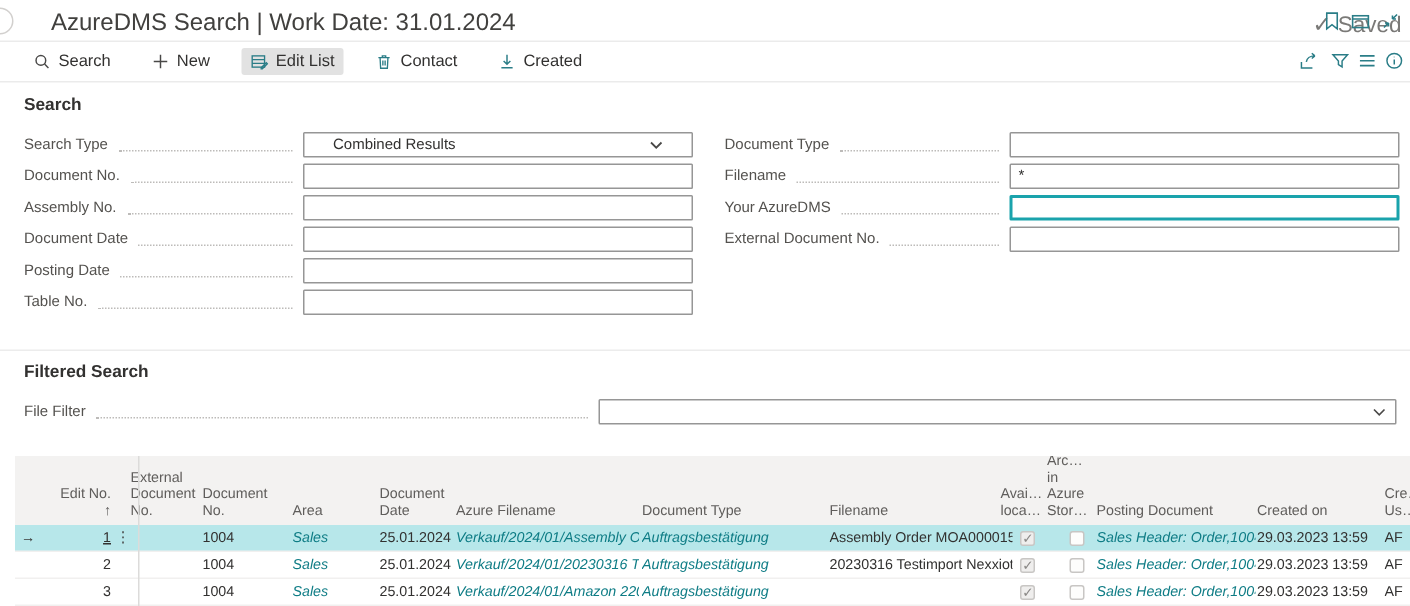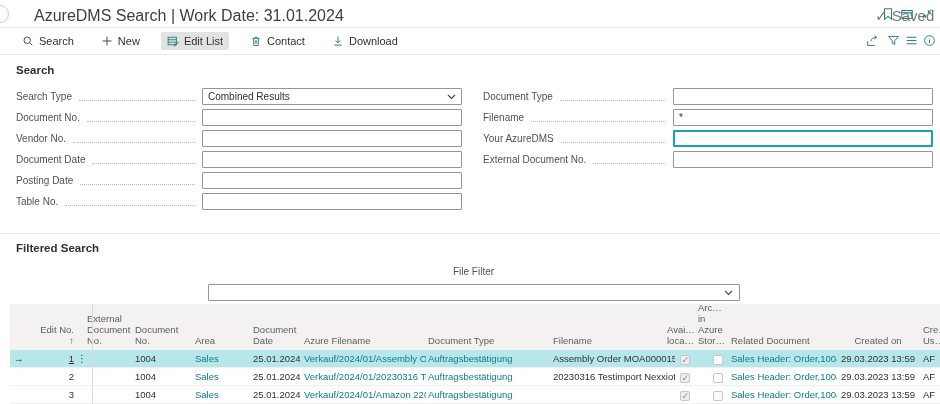--- a/index.html
+++ b/index.html
@@ -29,53 +29,53 @@
   .sectitle{position:absolute;left:16px;font-size:11.5px;font-weight:600;color:#323130;}
   .frow{position:absolute;display:flex;align-items:center;height:17px;}
   .frow.lcol{left:16px;width:446px;}
   .frow.rcol{left:483px;width:450px;}
   .flabel{flex:none;font-size:10px;color:#54524f;white-space:nowrap;}
   .leader{flex:1;height:1px;border-bottom:1px dotted #bdbbb9;margin:6px 7px 0 7px;}
   .txt{flex:none;width:260px;height:17px;box-sizing:border-box;border:1px solid #969696;background:#fff;
        font-family:inherit;font-size:10px;color:#323130;padding:0 5px;border-radius:1px;outline:none;}
   .txt.focused{border:2px solid #1aa3ac;}
   .selectbox{flex:none;width:260px;height:17px;box-sizing:border-box;border:1px solid #969696;background:#fff;
-       display:flex;align-items:center;justify-content:space-between;padding:0 5px;border-radius:1px;}
+       display:flex;align-items:center;justify-content:space-between;padding:0 19px;border-radius:1px;}
   .selectbox span{font-size:10px;color:#323130;}
   .selectbox svg,.combo svg{width:9px;height:6px;flex:none;color:#494847;}
   .divider{position:absolute;left:0;right:0;top:233px;height:1px;background:#ececec;}
   .combo{flex:none;width:532px;height:17px;box-sizing:border-box;border:1px solid #969696;background:#fff;
          display:flex;align-items:center;justify-content:flex-end;padding:0 6px;border-radius:1px;color:#605e5c;}
 
   
   .table{position:absolute;left:10px;top:304px;width:930px;height:100px;overflow:hidden;}
   .thead{position:absolute;top:0;left:0;width:930px;height:46px;background:#f3f2f1;}
   .hc{position:absolute;bottom:4px;font-size:9.5px;line-height:11px;color:#5f5d5b;}
   .vline{position:absolute;left:82px;top:0;height:100px;width:1px;background:#dcdbda;z-index:5;}
   .trow{position:absolute;left:0;width:930px;height:18px;box-sizing:border-box;border-bottom:1px solid #f1f0ef;background:#fff;}
   .trow.selected{background:#b7e7ea;}
   .cell{position:absolute;top:0;height:18px;line-height:17px;font-size:9.5px;color:#323130;white-space:nowrap;overflow:hidden;}
-  .link{color:#0e7c85;}
+  .link{color:#0e7c85;font-style:italic;}
   .c-sel{left:2px;width:20px;color:#3b3a39;}
   .c-entry{left:24px;width:40px;text-align:right;}
   .trow.selected .c-entry{text-decoration:underline;}
   .c-dots{left:64px;width:16px;text-align:center;color:#494847;font-size:10px;}
   .trow.selected .c-sel::before{content:"\2192";padding-left:2px;}
   .trow.selected .c-dots::before{content:"\22EE";}
   .c-extdoc{left:77px;width:50px;}
   .c-docno{left:125px;width:44px;}
   .c-area{left:185px;width:46px;}
   .c-date{left:243px;width:48px;}
   .c-azure{left:294px;width:122px;}
   .c-doctype{left:418px;width:118px;}
   .c-filename{left:543px;width:122px;}
   .c-avail{left:657px;width:34px;}
   .c-arc{left:688px;width:36px;}
   .c-related{left:721px;width:106px;}
-  .c-createdon{left:828px;width:80px;text-align:center;}
+  .c-createdon{left:828px;width:80px;text-align:left;}
   .c-createdby{left:913px;width:30px;}
   .cb{display:inline-block;width:10px;height:10px;box-sizing:border-box;border:1px solid #c8c6c4;border-radius:2px;
       background:#fdfdfc;position:relative;top:3px;}
   .cb.checked{background:#efeeed;}
   .cb.checked::after{content:"\2713";position:absolute;top:-4px;left:0.5px;font-size:9px;color:#8a8886;}
   .c-avail .cb{margin-left:13px;}
   .c-arc .cb{margin-left:15px;}
 </style>
 </head>
 <body>
@@ -138,21 +138,21 @@
           </svg>
       </span>
       <span>Contact</span>
     </span>
     <span class="tbtn">
       <span class="ic-teal">
         <svg viewBox="0 0 16 16" fill="none" stroke="currentColor" stroke-width="1.3">
             <path d="M8 2v8M5 7.5 8 10.5 11 7.5M3 13.5h10"></path>
           </svg>
       </span>
-      <span>Download</span>
+      <span>Created</span>
     </span>
   </div>
   <span class="tool-right" style="left:864px">
     <svg viewBox="0 0 16 16" fill="none" stroke="currentColor" stroke-width="1.2">
         <path d="M2 9v5h9M6 9c.5-3 2.5-5 7-5M13 4 10.5 1.8M13 4l-2.5 2.2"></path>
       </svg>
   </span>
   <span class="tool-right" style="left:885px">
     <svg viewBox="0 0 16 16" fill="none" stroke="currentColor" stroke-width="1.2">
         <path d="M2 3h12L9.5 8.3V13l-3-1.8V8.3z"></path>
@@ -181,21 +181,21 @@
           <path d="m1 1 3.5 3.5L8 1"></path>
         </svg>
     </div>
   </div>
   <div class="frow lcol" style="top:109px">
     <span class="flabel">Document No.</span>
     <span class="leader"></span>
     <input class="txt" value="" style="">
   </div>
   <div class="frow lcol" style="top:130px">
-    <span class="flabel">Vendor No.</span>
+    <span class="flabel">Assembly No.</span>
     <span class="leader"></span>
     <input class="txt" value="" style="">
   </div>
   <div class="frow lcol" style="top:151px">
     <span class="flabel">Document Date</span>
     <span class="leader"></span>
     <input class="txt" value="" style="">
   </div>
   <div class="frow lcol" style="top:172px">
     <span class="flabel">Posting Date</span>
@@ -224,21 +224,21 @@
     <input class="txt focused" value="" style="">
   </div>
   <div class="frow rcol" style="top:151px">
     <span class="flabel">External Document No.</span>
     <span class="leader"></span>
     <input class="txt" value="" style="">
   </div>
 
   <div class="divider"></div>
   <div class="sectitle" style="top:242px">Filtered Search</div>
-  <div class="frow" style="top:266px;left:16px;width:915px;flex-direction:column;">
+  <div class="frow" style="top:266px;left:16px;width:915px;">
     <span class="flabel">File Filter</span>
     <span class="leader"></span>
     <div class="combo">
       <span></span>
       <svg viewBox="0 0 9 6" fill="none" stroke="currentColor" stroke-width="1.1">
           <path d="m1 1 3.5 3.5L8 1"></path>
         </svg>
     </div>
   </div>
 
@@ -247,21 +247,21 @@
       <div class="hc c-entry">Edit No. ↑</div>
       <div class="hc c-extdoc" style="white-space:normal;">External Document No.</div>
       <div class="hc c-docno" style="white-space:normal;">Document No.</div>
       <div class="hc c-area">Area</div>
       <div class="hc c-date" style="white-space:normal;">Document Date</div>
       <div class="hc c-azure">Azure Filename</div>
       <div class="hc c-doctype">Document Type</div>
       <div class="hc c-filename">Filename</div>
       <div class="hc c-avail" style="white-space:normal;">Avai… loca…</div>
       <div class="hc c-arc" style="white-space:normal;width:30px;">Arc… in Azure Stor…</div>
-      <div class="hc c-related">Related Document</div>
+      <div class="hc c-related">Posting Document</div>
       <div class="hc c-createdon">Created on</div>
       <div class="hc c-createdby" style="white-space:normal;width:26px;">Cre… Us…</div>
     </div>
 
     <div class="trow selected" style="top:46px">
       <div class="cell c-sel"></div>
       <div class="cell c-entry">1</div>
       <div class="cell c-dots"></div>
       <div class="cell c-extdoc"></div>
       <div class="cell c-docno">1004</div>

